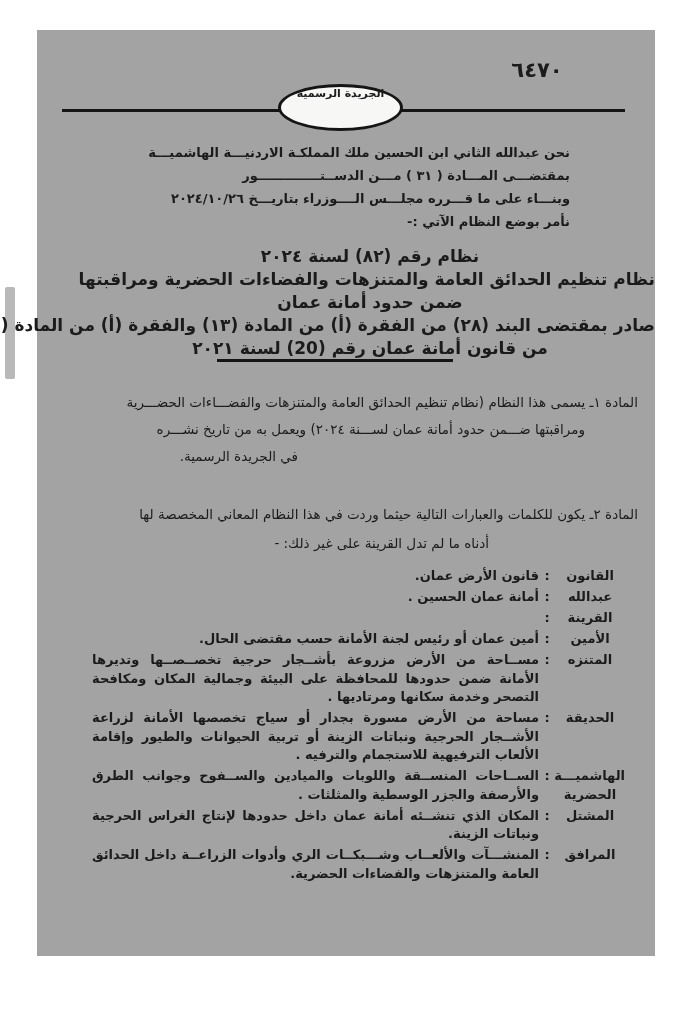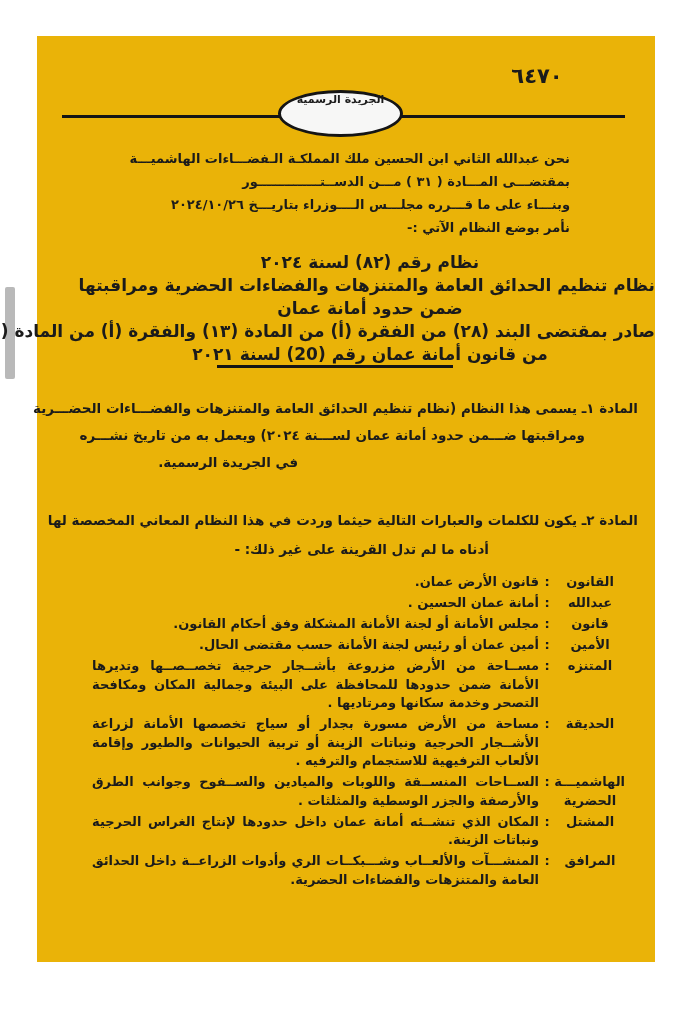--- a/index.html
+++ b/index.html
@@ -3,22 +3,22 @@
 <meta charset="utf-8">
 <style>
   html,body{margin:0;padding:0;}
   body{
     width:684px;height:1024px;position:relative;overflow:hidden;
     background:#ffffff;
     font-family:"DejaVu Sans",sans-serif;
     -webkit-font-smoothing:antialiased;
   }
   .sheet{
-    position:absolute;left:37px;top:36px;width:618px;height:926px;
-    background:#eab308;
+    position:absolute;left:37px;top:30px;width:618px;height:926px;
+    background:#a3a3a3;
   }
   .ink{color:#1b1b1b;}
   .scroll-thumb{
     position:absolute;left:5px;top:287px;width:10px;height:92px;
     background:#b9b9b9;border-radius:2px;
   }
   .page-number{
     position:absolute;left:470px;top:28px;width:60px;
     font-size:21px;font-weight:700;text-align:center;letter-spacing:1px;
   }
@@ -40,21 +40,21 @@
   .title-block{
     position:absolute;left:48px;top:215px;width:570px;direction:rtl;
     text-align:center;font-size:17px;font-weight:700;line-height:23px;
   }
   .title-block .line{white-space:nowrap;}
   .title-underline{
     position:absolute;left:180px;top:329px;width:236px;height:3px;background:#151515;
   }
   .article{
     position:absolute;left:55px;width:546px;direction:rtl;text-align:right;
-    font-size:13.5px;font-weight:700;
+    font-size:13.5px;font-weight:400;
   }
   .article .line{white-space:nowrap;}
   #article-1{top:359px;line-height:27px;}
   #article-1 .l2{padding-right:53px;}
   #article-1 .l3{padding-right:340px;}
   #article-2{top:470px;line-height:29px;}
   #article-2 .l2{padding-right:149px;}
   .definitions{
     position:absolute;left:55px;top:537px;width:533px;direction:rtl;
     font-size:13px;font-weight:700;line-height:18.5px;
@@ -73,21 +73,21 @@
 <div class="sheet">
 
   <div class="page-number ink">٦٤٧٠</div>
 
   <div class="header-rule"></div>
   <div class="gazette-seal">
     <span class="ink">الجريدة الرسمية</span>
   </div>
 
   <div class="preamble ink">
-    <div class="line">نحن عبدالله الثاني ابن الحسين ملك المملكـة الـفضـــاءات الهاشميـــة</div>
+    <div class="line">نحن عبدالله الثاني ابن الحسين ملك المملكـة الاردنيـــة الهاشميـــة</div>
     <div class="line">بمقتضـــى المـــادة ( ٣١ ) مـــن الدســتــــــــــــــور</div>
     <div class="line">وبنـــاء على ما قـــرره مجلـــس الــــوزراء بتاريـــخ ٢٠٢٤/١٠/٢٦</div>
     <div class="line">نأمر بوضع النظام الآتي :-</div>
   </div>
 
   <div class="title-block ink">
     <div class="line">نظام رقم (٨٢) لسنة ٢٠٢٤</div>
     <div class="line">نظام تنظيم الحدائق العامة والمتنزهات والفضاءات الحضرية ومراقبتها</div>
     <div class="line">ضمن حدود أمانة عمان</div>
     <div class="line">صادر بمقتضى البند (٢٨) من الفقرة (أ) من المادة (١٣) والفقرة (أ) من المادة (٣٥)</div>
@@ -119,24 +119,23 @@
     <div class="def-row">
       <div class="def-term">
           <span class="t">عبدالله</span>
         </div>
       <div class="def-colon">:</div>
       <div class="def-text">أمانة عمان الحسين .</div>
     </div>
 
     <div class="def-row">
       <div class="def-term">
-          <span class="t">قانون</span>
+          <span class="t">القرينة</span>
         </div>
       <div class="def-colon">:</div>
-      <div class="def-text">مجلس الأمانة أو لجنة الأمانة المشكلة وفق أحكام القانون.</div>
     </div>
 
     <div class="def-row">
       <div class="def-term">
           <span class="t">الأمين</span>
         </div>
       <div class="def-colon">:</div>
       <div class="def-text">أمين عمان أو رئيس لجنة الأمانة حسب مقتضى الحال.</div>
     </div>
 

